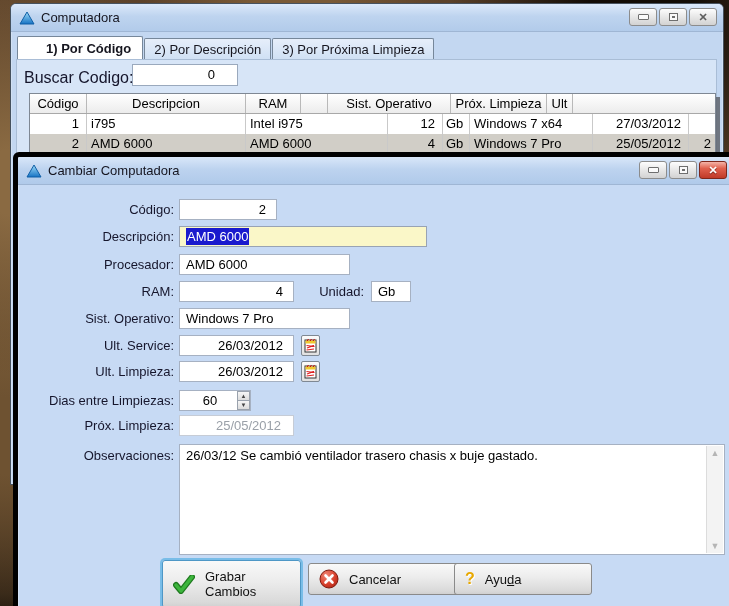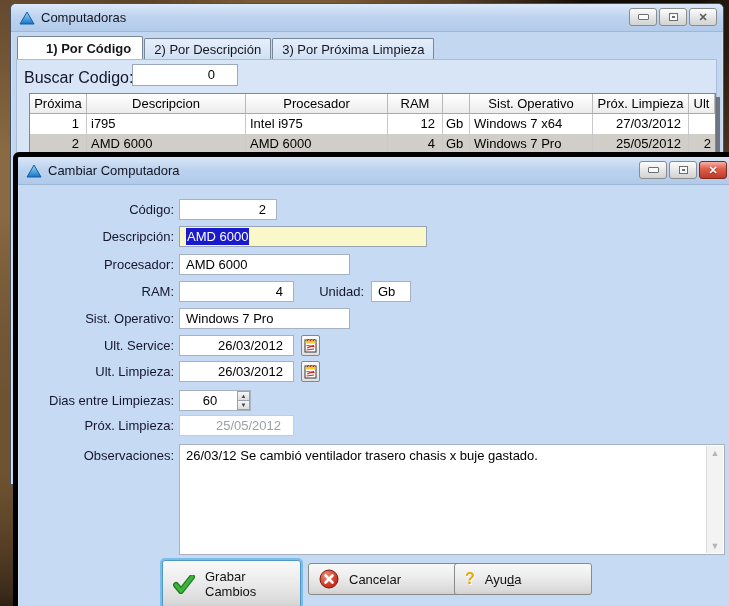--- a/index.html
+++ b/index.html
@@ -113,21 +113,21 @@
       <svg width="16" height="14" viewBox="0 0 16 14">
         <defs>
             <linearGradient id="tg1" x1="0" y1="0" x2="0" y2="1">
           <stop offset="0" stop-color="#9fdcf8"></stop>
               <stop offset="1" stop-color="#1673c4"></stop>
         </linearGradient>
           </defs>
         <polygon points="8,1 15,13 1,13" fill="url(#tg1)" stroke="#0f5fa6" stroke-width="1"></polygon>
       </svg>
     </span>
-    <span class="title-text">Computadoras</span>
+    <span class="title-text">Computadora</span>
     <span class="winbtns">
       <span class="wbtn">
           <span class="gl-min"></span>
         </span>
       <span class="wbtn">
           <span class="gl-rest">
             <i></i>
           </span>
         </span>
       <span class="wbtn">
@@ -141,23 +141,22 @@
     <div class="tab">2) Por Descripción</div>
     <div class="tab">3) Por Próxima Limpieza</div>
   </div>
 
   <div class="panel">
     <span class="search-label">Buscar Codigo:</span>
     <div class="search-input">0</div>
 
     <div class="grid">
       <div class="g-row g-head">
-        <div class="g-cell c0">Próxima</div>
+        <div class="g-cell c0">Código</div>
         <div class="g-cell c1">Descripcion</div>
-        <div class="g-cell c2">Procesador</div>
         <div class="g-cell c3">RAM</div>
         <div class="g-cell c4"></div>
         <div class="g-cell c5">Sist. Operativo</div>
         <div class="g-cell c6">Próx. Limpieza</div>
         <div class="g-cell c7">Ult</div>
       </div>
       <div class="g-row">
         <div class="g-cell c0">1</div>
         <div class="g-cell c1">i795</div>
         <div class="g-cell c2">Intel i975</div>

